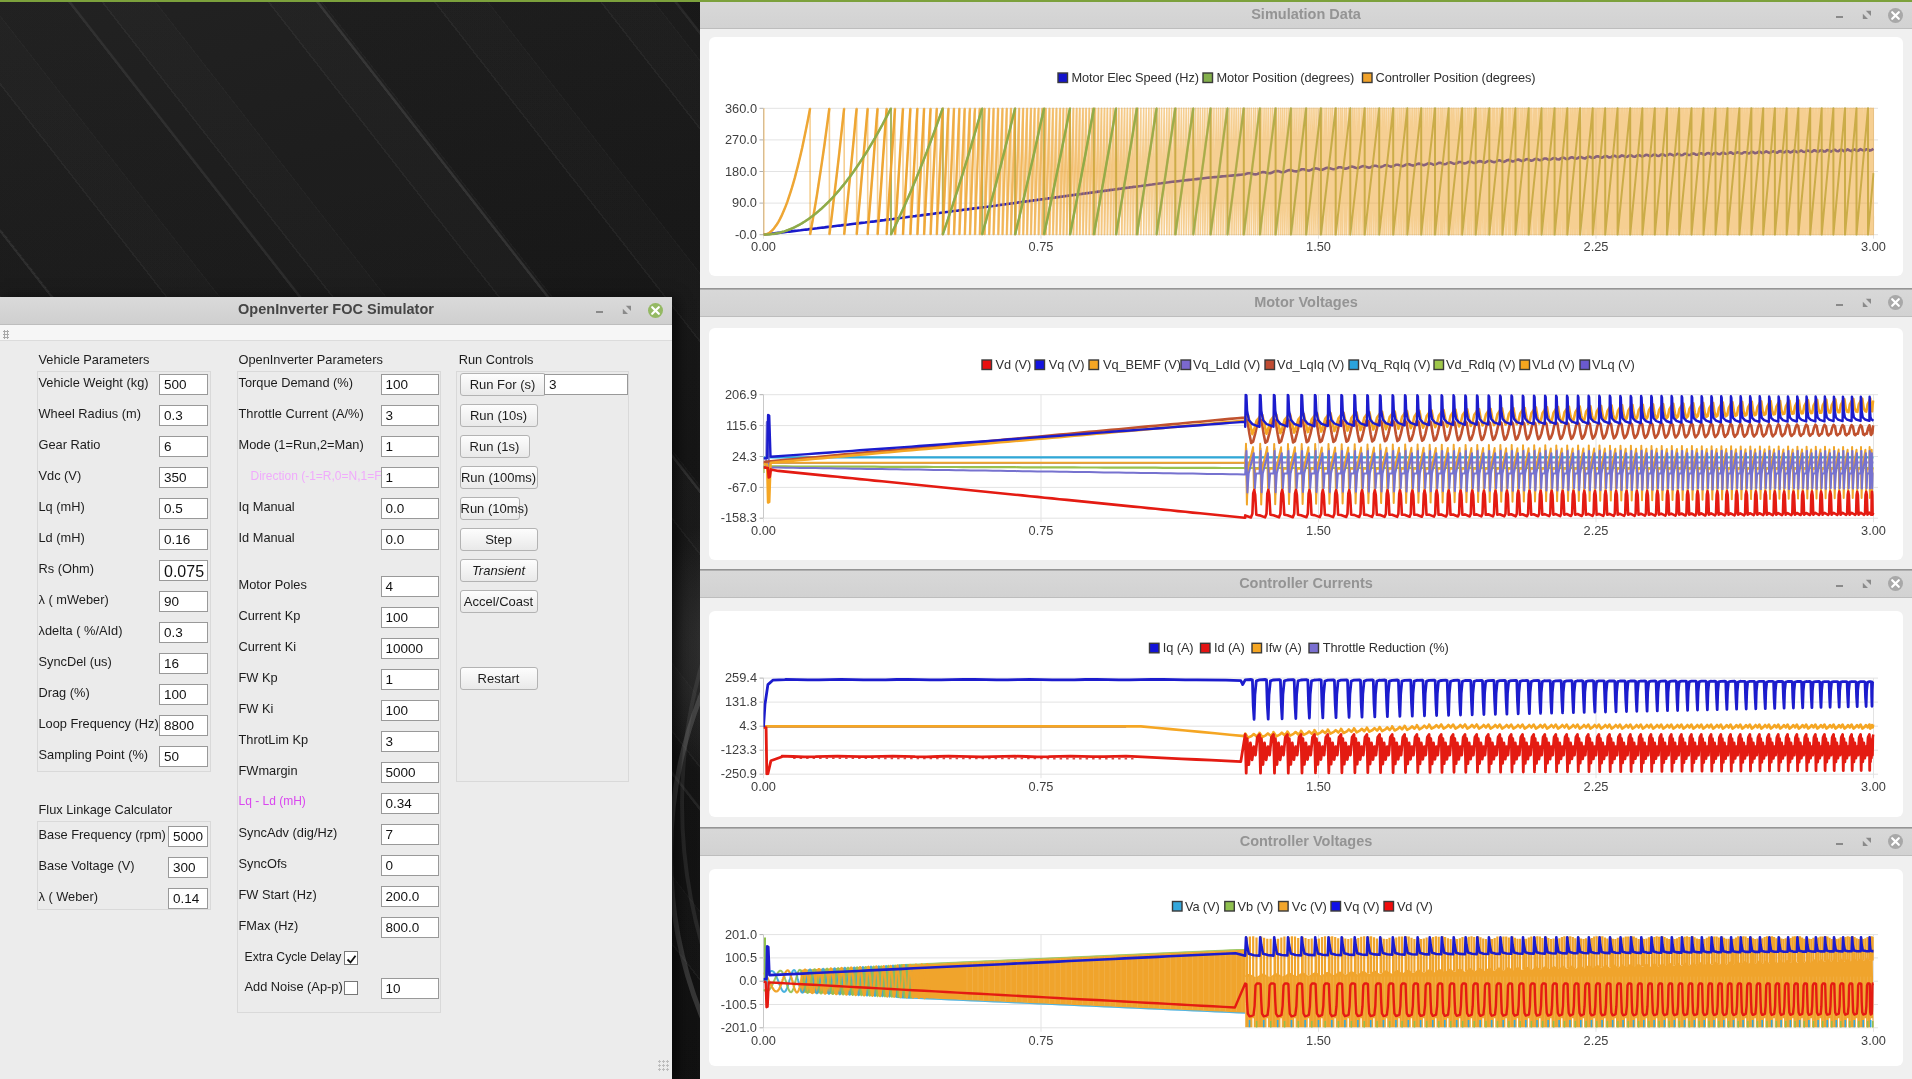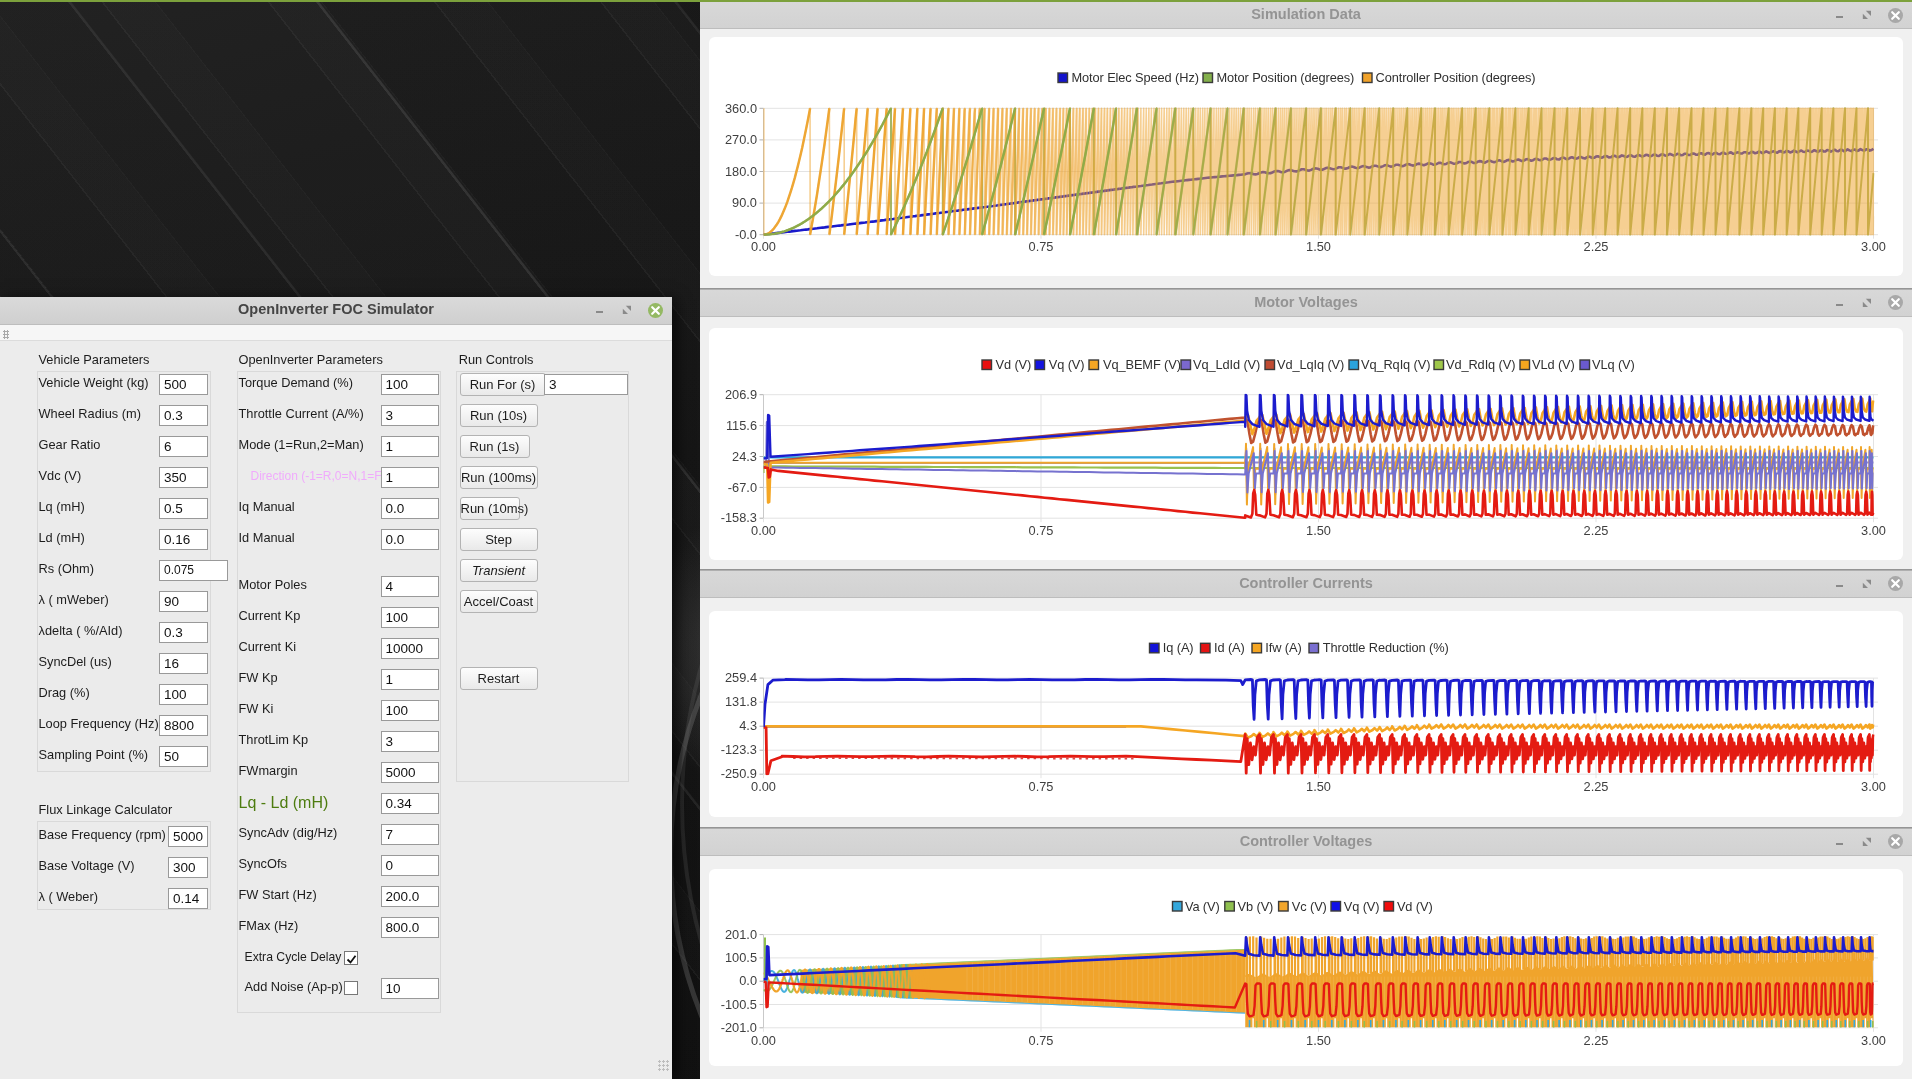--- a/index.html
+++ b/index.html
@@ -1037,21 +1037,21 @@
 <div style="position:absolute;left:159px;top:404.5px;width:48.5px;height:21px;background:#fff;border:1px solid #999;box-sizing:border-box;font-size:13.5px;color:#111;padding:2px 0 0 4px;white-space:nowrap;overflow:hidden;">0.3</div>
 <div style="position:absolute;left:38.5px;top:437.0px;font-size:12.8px;color:#1c1c1c;white-space:nowrap;">Gear Ratio</div>
 <div style="position:absolute;left:159px;top:435.5px;width:48.5px;height:21px;background:#fff;border:1px solid #999;box-sizing:border-box;font-size:13.5px;color:#111;padding:2px 0 0 4px;white-space:nowrap;overflow:hidden;">6</div>
 <div style="position:absolute;left:38.5px;top:468.0px;font-size:12.8px;color:#1c1c1c;white-space:nowrap;">Vdc (V)</div>
 <div style="position:absolute;left:159px;top:466.5px;width:48.5px;height:21px;background:#fff;border:1px solid #999;box-sizing:border-box;font-size:13.5px;color:#111;padding:2px 0 0 4px;white-space:nowrap;overflow:hidden;">350</div>
 <div style="position:absolute;left:38.5px;top:499.0px;font-size:12.8px;color:#1c1c1c;white-space:nowrap;">Lq (mH)</div>
 <div style="position:absolute;left:159px;top:497.5px;width:48.5px;height:21px;background:#fff;border:1px solid #999;box-sizing:border-box;font-size:13.5px;color:#111;padding:2px 0 0 4px;white-space:nowrap;overflow:hidden;">0.5</div>
 <div style="position:absolute;left:38.5px;top:530.0px;font-size:12.8px;color:#1c1c1c;white-space:nowrap;">Ld (mH)</div>
 <div style="position:absolute;left:159px;top:528.5px;width:48.5px;height:21px;background:#fff;border:1px solid #999;box-sizing:border-box;font-size:13.5px;color:#111;padding:2px 0 0 4px;white-space:nowrap;overflow:hidden;">0.16</div>
 <div style="position:absolute;left:38.5px;top:561.0px;font-size:12.8px;color:#1c1c1c;white-space:nowrap;">Rs (Ohm)</div>
-<div style="position:absolute;left:159px;top:559.5px;width:69px;height:21px;background:#fff;border:1px solid #999;box-sizing:border-box;font-size:12px;color:#111;padding:2px 0 0 4px;white-space:nowrap;overflow:hidden;">0.075</div>
+<div style="position:absolute;left:159px;top:559.5px;width:49px;height:21px;background:#fff;border:1px solid #999;box-sizing:border-box;font-size:16px;color:#111;padding:2px 0 0 4px;white-space:nowrap;overflow:hidden;">0.075</div>
 <div style="position:absolute;left:38.5px;top:592.0px;font-size:12.8px;color:#1c1c1c;white-space:nowrap;">λ ( mWeber)</div>
 <div style="position:absolute;left:159px;top:590.5px;width:48.5px;height:21px;background:#fff;border:1px solid #999;box-sizing:border-box;font-size:13.5px;color:#111;padding:2px 0 0 4px;white-space:nowrap;overflow:hidden;">90</div>
 <div style="position:absolute;left:38.5px;top:623.0px;font-size:12.8px;color:#1c1c1c;white-space:nowrap;">λdelta ( %/AId)</div>
 <div style="position:absolute;left:159px;top:621.5px;width:48.5px;height:21px;background:#fff;border:1px solid #999;box-sizing:border-box;font-size:13.5px;color:#111;padding:2px 0 0 4px;white-space:nowrap;overflow:hidden;">0.3</div>
 <div style="position:absolute;left:38.5px;top:654.0px;font-size:12.8px;color:#1c1c1c;white-space:nowrap;">SyncDel (us)</div>
 <div style="position:absolute;left:159px;top:652.5px;width:48.5px;height:21px;background:#fff;border:1px solid #999;box-sizing:border-box;font-size:13.5px;color:#111;padding:2px 0 8px 4px;white-space:nowrap;overflow:hidden;">16</div>
 <div style="position:absolute;left:38.5px;top:685.0px;font-size:12.8px;color:#1c1c1c;white-space:nowrap;">Drag (%)</div>
 <div style="position:absolute;left:159px;top:683.5px;width:48.5px;height:21px;background:#fff;border:1px solid #999;box-sizing:border-box;font-size:13.5px;color:#111;padding:2px 0 0 4px;white-space:nowrap;overflow:hidden;">100</div>
 <div style="position:absolute;left:38.5px;top:716.0px;font-size:12.8px;color:#1c1c1c;white-space:nowrap;">Loop Frequency (Hz)</div>
 <div style="position:absolute;left:159px;top:714.5px;width:48.5px;height:21px;background:#fff;border:1px solid #999;box-sizing:border-box;font-size:13.5px;color:#111;padding:2px 0 0 4px;white-space:nowrap;overflow:hidden;">8800</div>
@@ -1082,21 +1082,21 @@
 <div style="position:absolute;left:238.5px;top:639.0px;font-size:12.8px;color:#1c1c1c;white-space:nowrap;">Current Ki</div>
 <div style="position:absolute;left:380.5px;top:637.5px;width:58px;height:21px;background:#fff;border:1px solid #999;box-sizing:border-box;font-size:13.5px;color:#111;padding:2px 0 0 4px;white-space:nowrap;overflow:hidden;">10000</div>
 <div style="position:absolute;left:238.5px;top:670.0px;font-size:12.8px;color:#1c1c1c;white-space:nowrap;">FW Kp</div>
 <div style="position:absolute;left:380.5px;top:668.5px;width:58px;height:21px;background:#fff;border:1px solid #999;box-sizing:border-box;font-size:13.5px;color:#111;padding:2px 0 0 4px;white-space:nowrap;overflow:hidden;">1</div>
 <div style="position:absolute;left:238.5px;top:701.0px;font-size:12.8px;color:#1c1c1c;white-space:nowrap;">FW Ki</div>
 <div style="position:absolute;left:380.5px;top:699.5px;width:58px;height:21px;background:#fff;border:1px solid #999;box-sizing:border-box;font-size:13.5px;color:#111;padding:2px 0 0 4px;white-space:nowrap;overflow:hidden;">100</div>
 <div style="position:absolute;left:238.5px;top:732.0px;font-size:12.8px;color:#1c1c1c;white-space:nowrap;">ThrotLim Kp</div>
 <div style="position:absolute;left:380.5px;top:730.5px;width:58px;height:21px;background:#fff;border:1px solid #999;box-sizing:border-box;font-size:13.5px;color:#111;padding:2px 0 0 4px;white-space:nowrap;overflow:hidden;">3</div>
 <div style="position:absolute;left:238.5px;top:763.0px;font-size:12.8px;color:#1c1c1c;white-space:nowrap;">FWmargin</div>
 <div style="position:absolute;left:380.5px;top:761.5px;width:58px;height:21px;background:#fff;border:1px solid #999;box-sizing:border-box;font-size:13.5px;color:#111;padding:2px 0 0 4px;white-space:nowrap;overflow:hidden;">5000</div>
-<div style="position:absolute;left:238.5px;top:794.0px;font-size:16px;color:#4d7c0f;white-space:nowrap;">Lq - Ld (mH)</div>
+<div style="position:absolute;left:238.5px;top:794.0px;font-size:12px;color:#d946ef;white-space:nowrap;">Lq - Ld (mH)</div>
 <div style="position:absolute;left:380.5px;top:792.5px;width:58px;height:21px;background:#fff;border:1px solid #999;box-sizing:border-box;font-size:13.5px;color:#111;padding:2px 0 0 4px;white-space:nowrap;overflow:hidden;">0.34</div>
 <div style="position:absolute;left:238.5px;top:825.0px;font-size:12.8px;color:#1c1c1c;white-space:nowrap;">SyncAdv (dig/Hz)</div>
 <div style="position:absolute;left:380.5px;top:823.5px;width:58px;height:21px;background:#fff;border:1px solid #999;box-sizing:border-box;font-size:13.5px;color:#111;padding:2px 0 0 4px;white-space:nowrap;overflow:hidden;">7</div>
 <div style="position:absolute;left:238.5px;top:856.0px;font-size:12.8px;color:#1c1c1c;white-space:nowrap;">SyncOfs</div>
 <div style="position:absolute;left:380.5px;top:854.5px;width:58px;height:21px;background:#fff;border:1px solid #999;box-sizing:border-box;font-size:13.5px;color:#111;padding:2px 0 0 4px;white-space:nowrap;overflow:hidden;">0</div>
 <div style="position:absolute;left:238.5px;top:887.0px;font-size:12.8px;color:#1c1c1c;white-space:nowrap;">FW Start (Hz)</div>
 <div style="position:absolute;left:380.5px;top:885.5px;width:58px;height:21px;background:#fff;border:1px solid #999;box-sizing:border-box;font-size:13.5px;color:#111;padding:2px 0 0 4px;white-space:nowrap;overflow:hidden;">200.0</div>
 <div style="position:absolute;left:238.5px;top:918.0px;font-size:12.8px;color:#1c1c1c;white-space:nowrap;">FMax (Hz)</div>
 <div style="position:absolute;left:380.5px;top:916.5px;width:58px;height:21px;background:#fff;border:1px solid #999;box-sizing:border-box;font-size:13.5px;color:#111;padding:2px 0 0 4px;white-space:nowrap;overflow:hidden;">800.0</div>
 <div style="position:absolute;left:244.5px;top:949px;font-size:12.8px;color:#1c1c1c;white-space:nowrap;"><span style="font-size:12.2px">Extra Cycle Delay</span></div>

